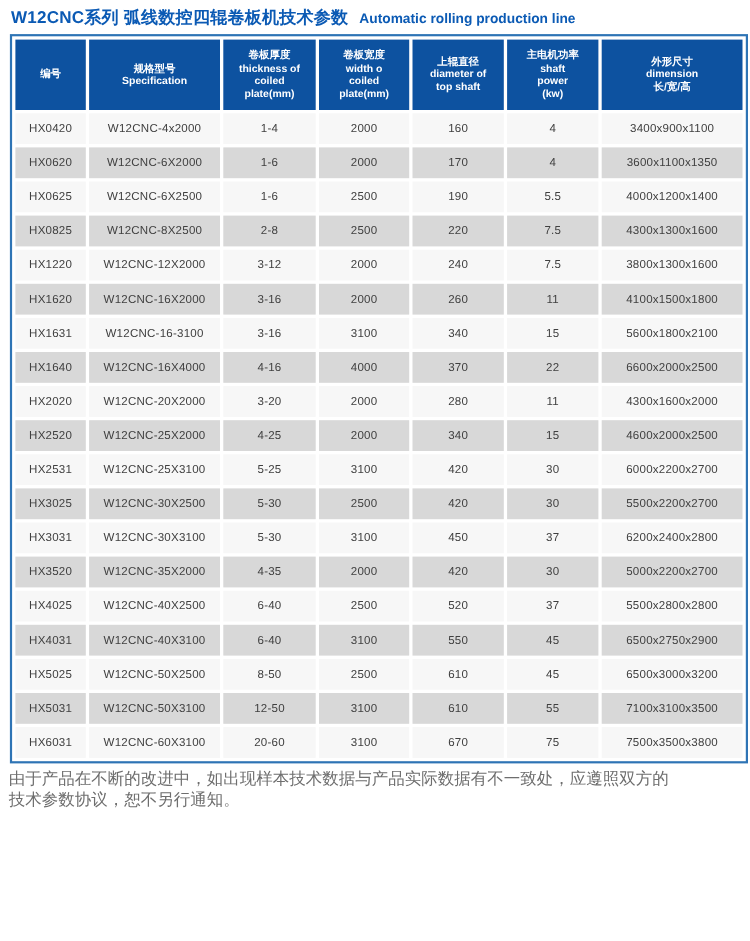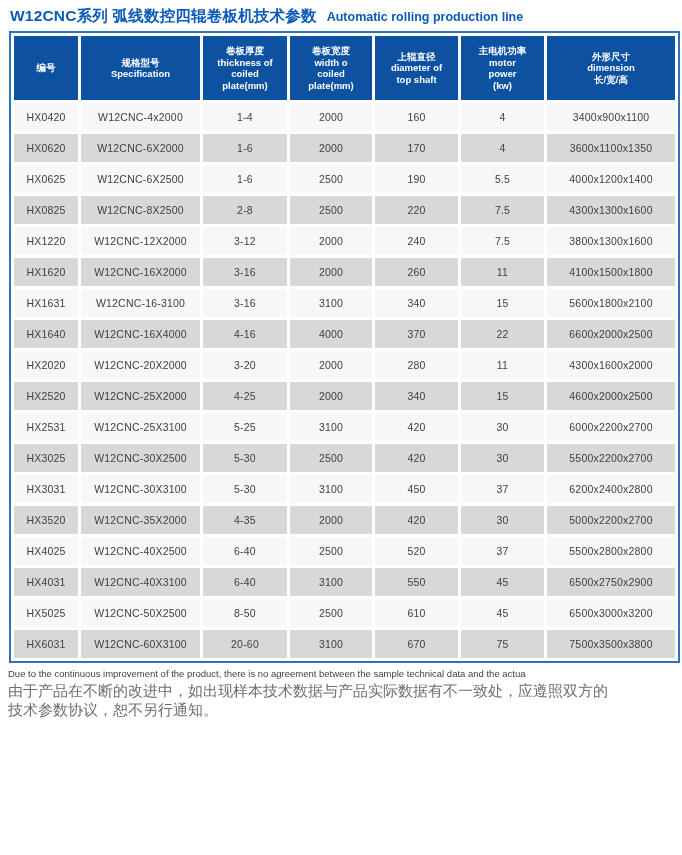--- a/index.html
+++ b/index.html
@@ -122,21 +122,21 @@
             <div>coiled</div>
             <div>plate(mm)</div>
           </th>
           <th>
             <div>上辊直径</div>
             <div>diameter of</div>
             <div>top shaft</div>
           </th>
           <th>
             <div>主电机功率</div>
-            <div>motor</div>
+            <div>shaft</div>
             <div>power</div>
             <div>(kw)</div>
           </th>
           <th>
             <div>外形尺寸</div>
             <div>dimension</div>
             <div>长/宽/高</div>
           </th>
         </tr>
     </thead>
@@ -288,29 +288,37 @@
         <tr>
           <td>HX5025</td>
           <td>W12CNC-50X2500</td>
           <td>8-50</td>
           <td>2500</td>
           <td>610</td>
           <td>45</td>
           <td>6500x3000x3200</td>
         </tr>
         <tr>
+          <td>HX5031</td>
+          <td>W12CNC-50X3100</td>
+          <td>12-50</td>
+          <td>3100</td>
+          <td>610</td>
+          <td>55</td>
+          <td>7100x3100x3500</td>
+        </tr>
+        <tr>
           <td>HX6031</td>
           <td>W12CNC-60X3100</td>
           <td>20-60</td>
           <td>3100</td>
           <td>670</td>
           <td>75</td>
           <td>7500x3500x3800</td>
         </tr>
       </tbody>
   </table>
 
   <div class="footer">
-    <div class="footer-en">Due to the continuous improvement of the product, there is no agreement between the sample technical data and the actua</div>
     <div class="footer-zh">由于产品在不断的改进中，如出现样本技术数据与产品实际数据有不一致处，应遵照双方的技术参数协议，恕不另行通知。</div>
   </div>
 
 </div>
 
 </body></html>

